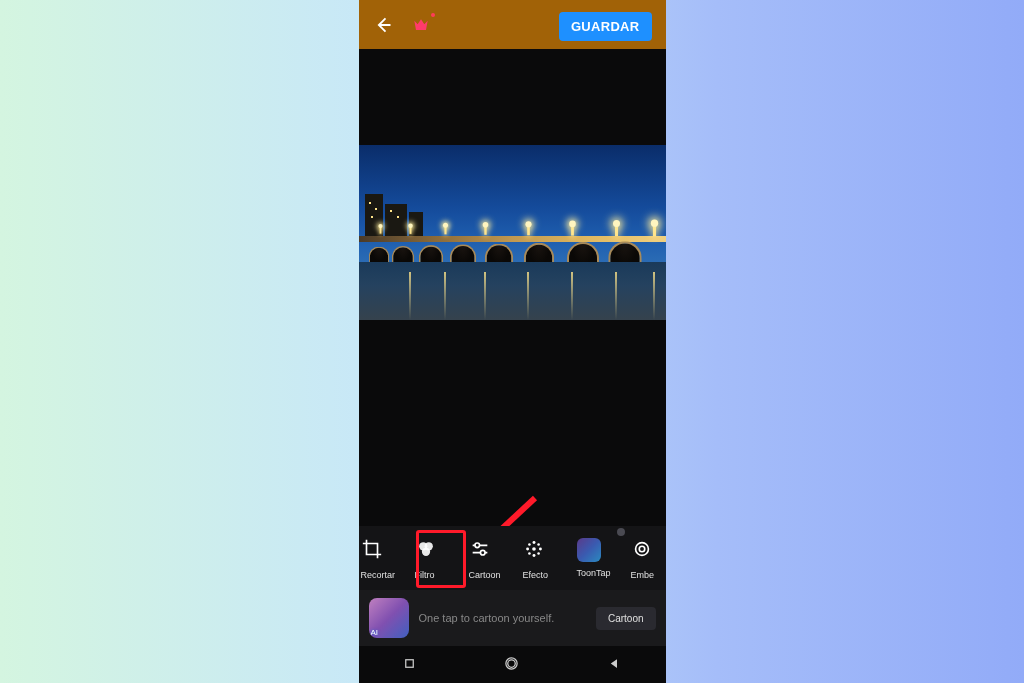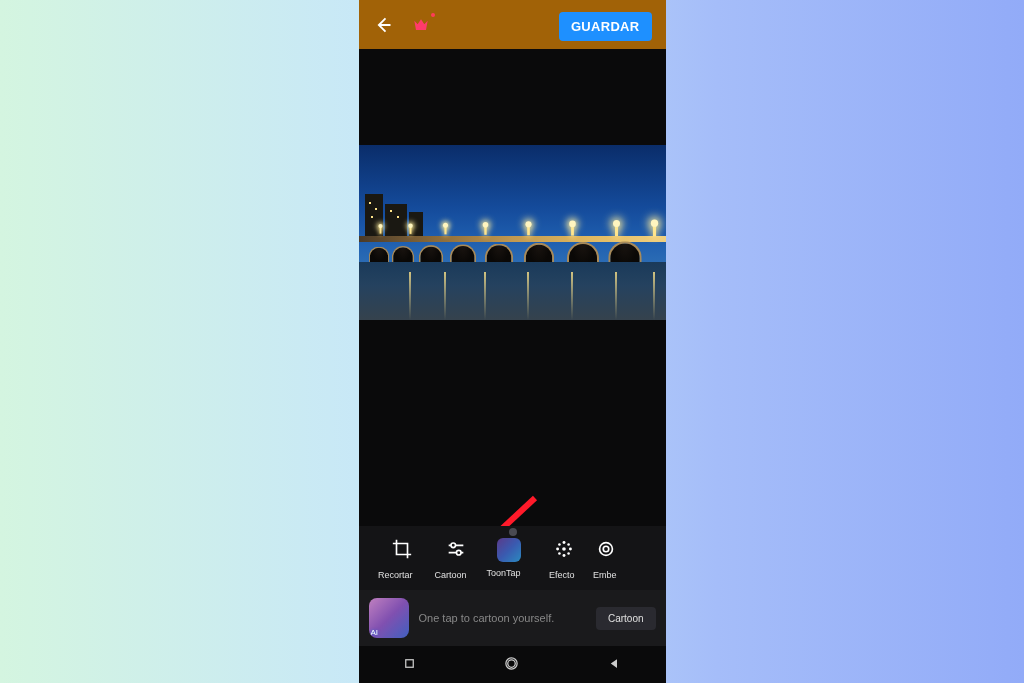--- a/index.html
+++ b/index.html
@@ -21,21 +21,21 @@
 .deck{position:absolute;left:0;right:0;bottom:78px;height:6px;background:linear-gradient(90deg,#4a3a28,#8a6a3a,#c09850,#e0b860,#f0d080)}
 .lamp{position:absolute;bottom:84px;width:3px;height:12px;background:#ffe48a;box-shadow:0 0 6px 2px rgba(255,228,138,.6)}
 .lamp::before{content:"";position:absolute;top:-4px;left:-2px;width:7px;height:7px;border-radius:50%;background:#fff5c0;box-shadow:0 0 8px 3px rgba(255,240,160,.8)}
 .reflection{position:absolute;bottom:0;width:2px;height:48px;background:linear-gradient(180deg,rgba(255,228,138,.8),rgba(255,228,138,0))}
 .bldg{position:absolute;bottom:78px;background:#1a1812}
 .b1{left:6px;width:18px;height:48px}
 .b2{left:26px;width:22px;height:38px}
 .b3{left:50px;width:14px;height:30px}
 .bwin{position:absolute;width:2px;height:2px;background:#ffe48a}
 .tools{display:flex;padding:6px 2px 4px;background:#141416;gap:2px;position:relative}
-.tool{flex:0 0 52px;display:flex;flex-direction:column;align-items:flex-end;gap:6px;padding:6px 0;position:relative}
+.tool{flex:0 0 52px;display:flex;flex-direction:column;align-items:flex-start;gap:6px;padding:6px 0;position:relative}
 .tool svg{width:22px;height:22px}
 .tool-label{font-size:9px;color:#e0e0e0}
 .highlight::before{content:"";position:absolute;top:-2px;left:1px;right:1px;bottom:-2px;border:3px solid #ff1a2a;border-radius:3px}
 .toon-thumb{width:24px;height:24px;border-radius:6px;background:linear-gradient(135deg,#5a3a8a,#3a5ab0,#2a8ac0)}
 .notif{position:absolute;top:-4px;right:4px;width:8px;height:8px;border-radius:50%;background:#4a4a52}
 .ad{display:flex;align-items:center;gap:10px;padding:8px 10px;background:#1a1a1c}
 .ad-thumb{width:40px;height:40px;border-radius:8px;background:linear-gradient(135deg,#c080c0,#8050b0,#4060c0);position:relative;overflow:hidden}
 .ad-ai{position:absolute;bottom:1px;left:2px;font-size:8px;font-weight:400;color:#fff;text-shadow:0 0 3px rgba(0,120,255,.9)}
 .ad-txt{flex:1}
 .ad-title{font-size:11px;color:#e8e8e8;display:flex;align-items:center;gap:6px}
@@ -123,46 +123,54 @@
     <path d="M95,8 L22,76" stroke="#ff1a2a" stroke-width="6" marker-end="url(#ah)"></path>
   </svg>
 
   <div class="tools">
     <div class="tool">
       <span><svg viewBox="0 0 24 24" fill="none" stroke="#fff" stroke-width="1.8">
             <path d="M6 2v16h16M2 6h16v16"></path>
           </svg></span>
       <span class="tool-label">Recortar</span>
     </div>
+    <div class="tool highlight">
+      <span><svg viewBox="0 0 24 24" fill="#fff">
+            <circle cx="9" cy="9" r="4.5" opacity=".9"></circle>
+            <circle cx="15" cy="9" r="4.5" opacity=".9"></circle>
+            <circle cx="12" cy="15" r="4.5" opacity=".9"></circle>
+          </svg></span>
+      <span class="tool-label">Filtro</span>
+    </div>
     <div class="tool">
       <span><svg viewBox="0 0 24 24" fill="none" stroke="#fff" stroke-width="1.8">
             <path d="M4 8h16M4 16h16"></path>
             <circle cx="9" cy="8" r="2.5" fill="#141416"></circle>
             <circle cx="15" cy="16" r="2.5" fill="#141416"></circle>
           </svg></span>
       <span class="tool-label">Cartoon</span>
-    </div>
-    <div class="tool">
-      <span class="notif"></span>
-      <span class="toon-thumb"></span>
-      <span class="tool-label">ToonTap</span>
     </div>
     <div class="tool">
       <span><svg viewBox="0 0 24 24" fill="#fff">
             <circle cx="12" cy="12" r="2"></circle>
             <circle cx="12" cy="5" r="1.6"></circle>
             <circle cx="12" cy="19" r="1.6"></circle>
             <circle cx="5" cy="12" r="1.6"></circle>
             <circle cx="19" cy="12" r="1.6"></circle>
             <circle cx="7" cy="7" r="1.4"></circle>
             <circle cx="17" cy="7" r="1.4"></circle>
             <circle cx="7" cy="17" r="1.4"></circle>
             <circle cx="17" cy="17" r="1.4"></circle>
           </svg></span>
       <span class="tool-label">Efecto</span>
+    </div>
+    <div class="tool">
+      <span class="notif"></span>
+      <span class="toon-thumb"></span>
+      <span class="tool-label">ToonTap</span>
     </div>
     <div class="tool" style="flex:0 0 40px">
       <span><svg viewBox="0 0 24 24" fill="none" stroke="#fff" stroke-width="1.8">
             <circle cx="12" cy="12" r="7"></circle>
             <circle cx="12" cy="12" r="3"></circle>
           </svg></span>
       <span class="tool-label">Embe</span>
     </div>
   </div>
 

